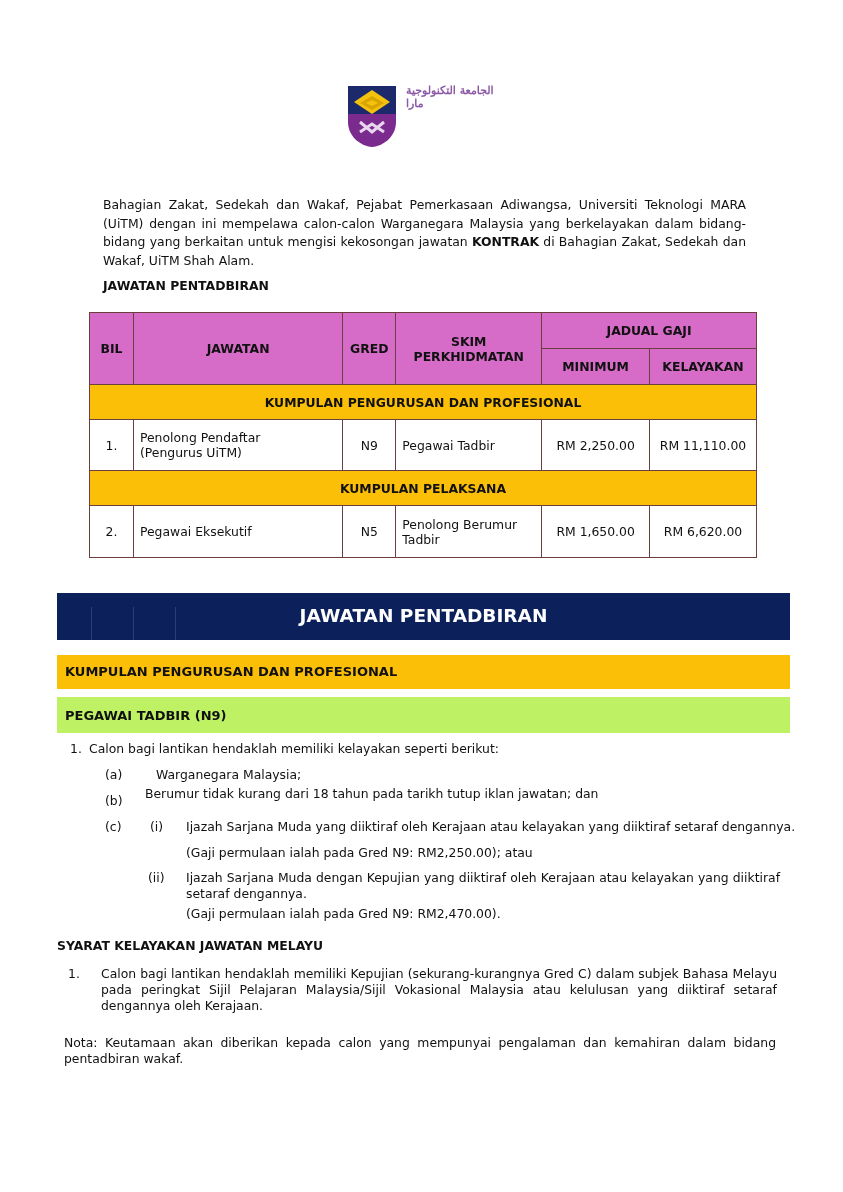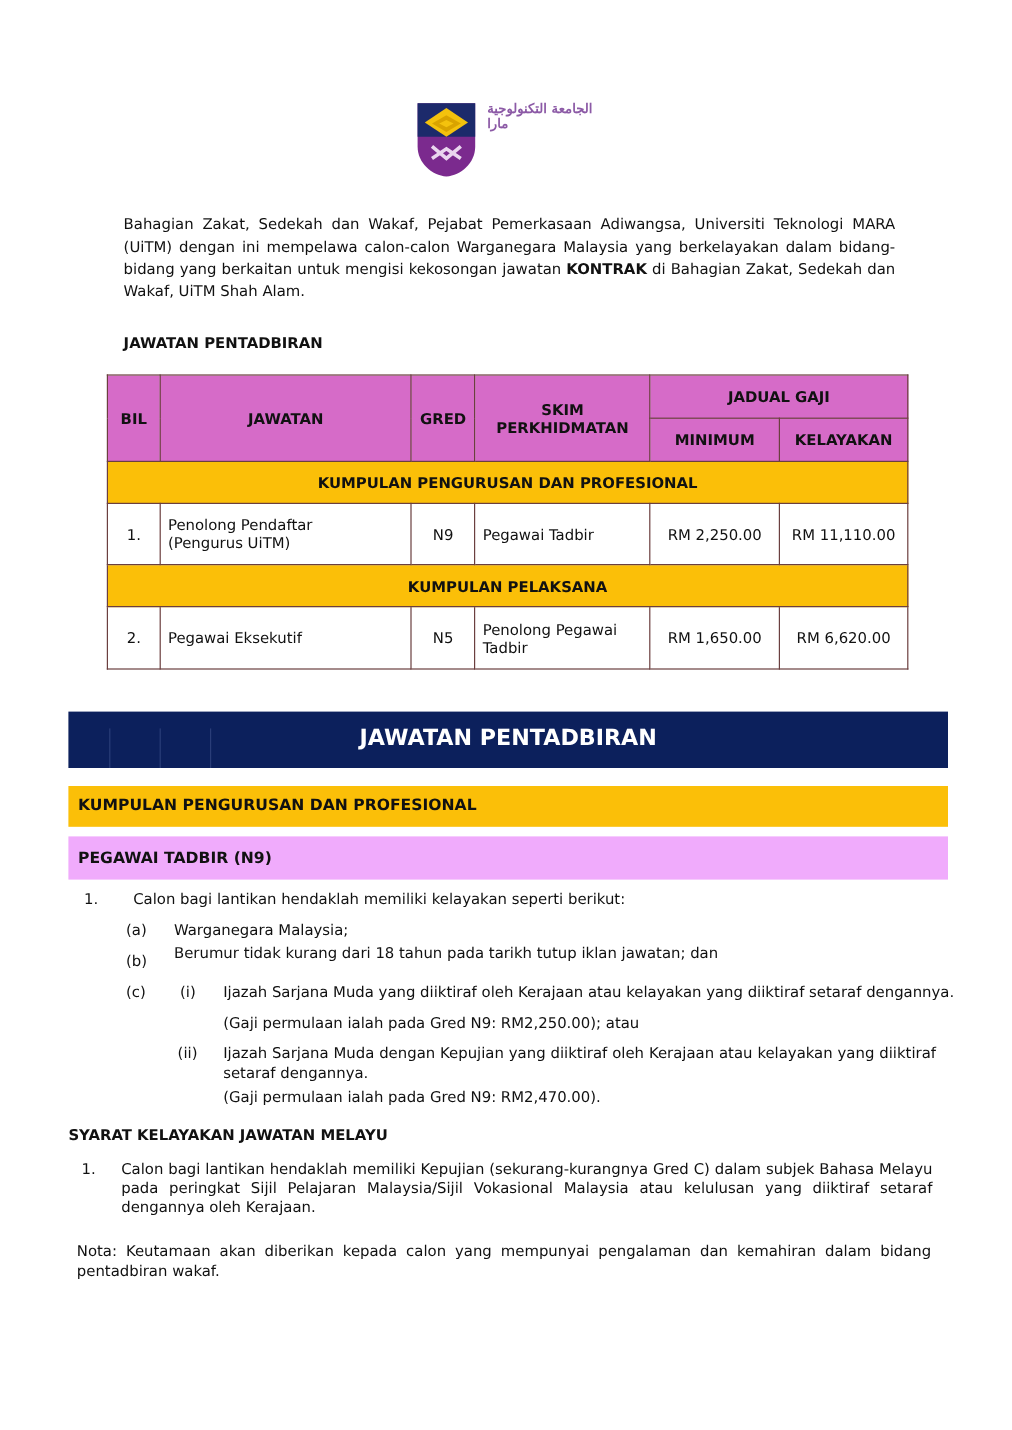--- a/index.html
+++ b/index.html
@@ -8,40 +8,40 @@
       font-family: "DejaVu Sans", sans-serif; color: #111; font-size: 12.4px;
     }
     .abs { position: absolute; }
 
     
     .logo { left: 346px; top: 84px; width: 160px; height: 66px; }
     .logo-shield { position: absolute; left: 0; top: 0; width: 52px; height: 64px; }
     .logo-text { position: absolute; left: 58px; top: 15px; font-family: "DejaVu Serif", serif; color: #6a6a7a; font-size: 13.5px; line-height: 15px; letter-spacing: 0.3px; }
     .logo-arabic { position: absolute; left: 60px; top: 0px; font-size: 11px; color: #8c5aa6; letter-spacing: -1px; font-family: "DejaVu Serif", serif; font-weight: bold; }
 
-    .intro { left: 103px; top: 178px; width: 643px; line-height: 18.6px; text-align: justify; }
+    .intro { left: 103px; top: 196px; width: 643px; line-height: 18.6px; text-align: justify; }
     .intro b { font-weight: bold; }
 
     .sec-title { left: 103px; top: 278px; font-weight: bold; font-size: 12.4px; }
 
     
     table.jobs { position: absolute; left: 89px; top: 312px; width: 668px; border-collapse: collapse; font-size: 12.4px; }
     table.jobs td, table.jobs th { border: 1px solid #6b3f3f; padding: 0 6px; }
     table.jobs th { background: #d66bc8; font-weight: bold; text-align: center; color: #111; }
     .grp td { background: #fbbf08; font-weight: bold; text-align: center; height: 34px; }
     .row td { height: 50px; }
     .c { text-align: center; }
 
     
     .banner { left: 57px; top: 593px; width: 733px; height: 47px; background: #0c205c; }
     .banner-title { position: absolute; left: 0; right: 0; top: 12px; text-align: center; color: #fff; font-weight: bold; font-size: 18.5px; }
     .banner-line { position: absolute; top: 14px; width: 1px; height: 33px; background: #2a3d78; }
 
     .bar-yellow { left: 57px; top: 655px; width: 733px; height: 34px; background: #fbbf08; }
-    .bar-pink { left: 57px; top: 697px; width: 733px; height: 36px; background: #f0abfc; }
+    .bar-pink { left: 57px; top: 697px; width: 733px; height: 36px; background: #bef264; }
     .bar-text { position: absolute; left: 8px; top: 9px; font-weight: bold; font-size: 13px; color: #111; }
     .bar-pink .bar-text { top: 11px; }
 
     .t { position: absolute; line-height: 16px; white-space: nowrap; }
     .wrap { white-space: normal; text-align: justify; }
     .bold { font-weight: bold; }
   </style>
 </head>
 <body>
 
@@ -100,21 +100,21 @@
     <td class="c">RM 11,110.00</td>
   </tr>
   <tr class="grp">
     <td colspan="6">KUMPULAN PELAKSANA</td>
   </tr>
   <tr class="row" style="height:52px">
     <td class="c">2.</td>
     <td>Pegawai Eksekutif</td>
     <td class="c">N5</td>
     <td>
-          <div>Penolong Pegawai</div>
+          <div>Penolong Berumur</div>
           <div>Tadbir</div>
         </td>
     <td class="c">RM 1,650.00</td>
     <td class="c">RM 6,620.00</td>
   </tr>
 </tbody>
   </table>
 
 <div class="abs banner">
   <div class="banner-line" style="left:34px"></div>
@@ -125,24 +125,24 @@
 
 <div class="abs bar-yellow">
   <div class="bar-text">KUMPULAN PENGURUSAN DAN PROFESIONAL</div>
 </div>
 <div class="abs bar-pink">
   <div class="bar-text">PEGAWAI TADBIR (N9)</div>
 </div>
 
 <div>
   <div class="t" style="left:70px; top:741px">1.</div>
-  <div class="t" style="left:111px; top:741px">Calon bagi lantikan hendaklah memiliki kelayakan seperti berikut:</div>
+  <div class="t" style="left:89px; top:741px">Calon bagi lantikan hendaklah memiliki kelayakan seperti berikut:</div>
 
   <div class="t" style="left:105px; top:767px">(a)</div>
-  <div class="t" style="left:145px; top:767px">Warganegara Malaysia;</div>
+  <div class="t" style="left:156px; top:767px">Warganegara Malaysia;</div>
 
   <div class="t" style="left:105px; top:793px">(b)</div>
   <div class="t" style="left:145px; top:786px">Berumur tidak kurang dari 18 tahun pada tarikh tutup iklan jawatan; dan</div>
 
   <div class="t" style="left:105px; top:819px">(c)</div>
   <div class="t" style="left:150px; top:819px">(i)</div>
   <div class="t" style="left:186px; top:819px">Ijazah Sarjana Muda yang diiktiraf oleh Kerajaan atau kelayakan yang diiktiraf setaraf dengannya.</div>
   <div class="t" style="left:186px; top:845px">(Gaji permulaan ialah pada Gred N9: RM2,250.00); atau</div>
 
   <div class="t" style="left:148px; top:870px">(ii)</div>

